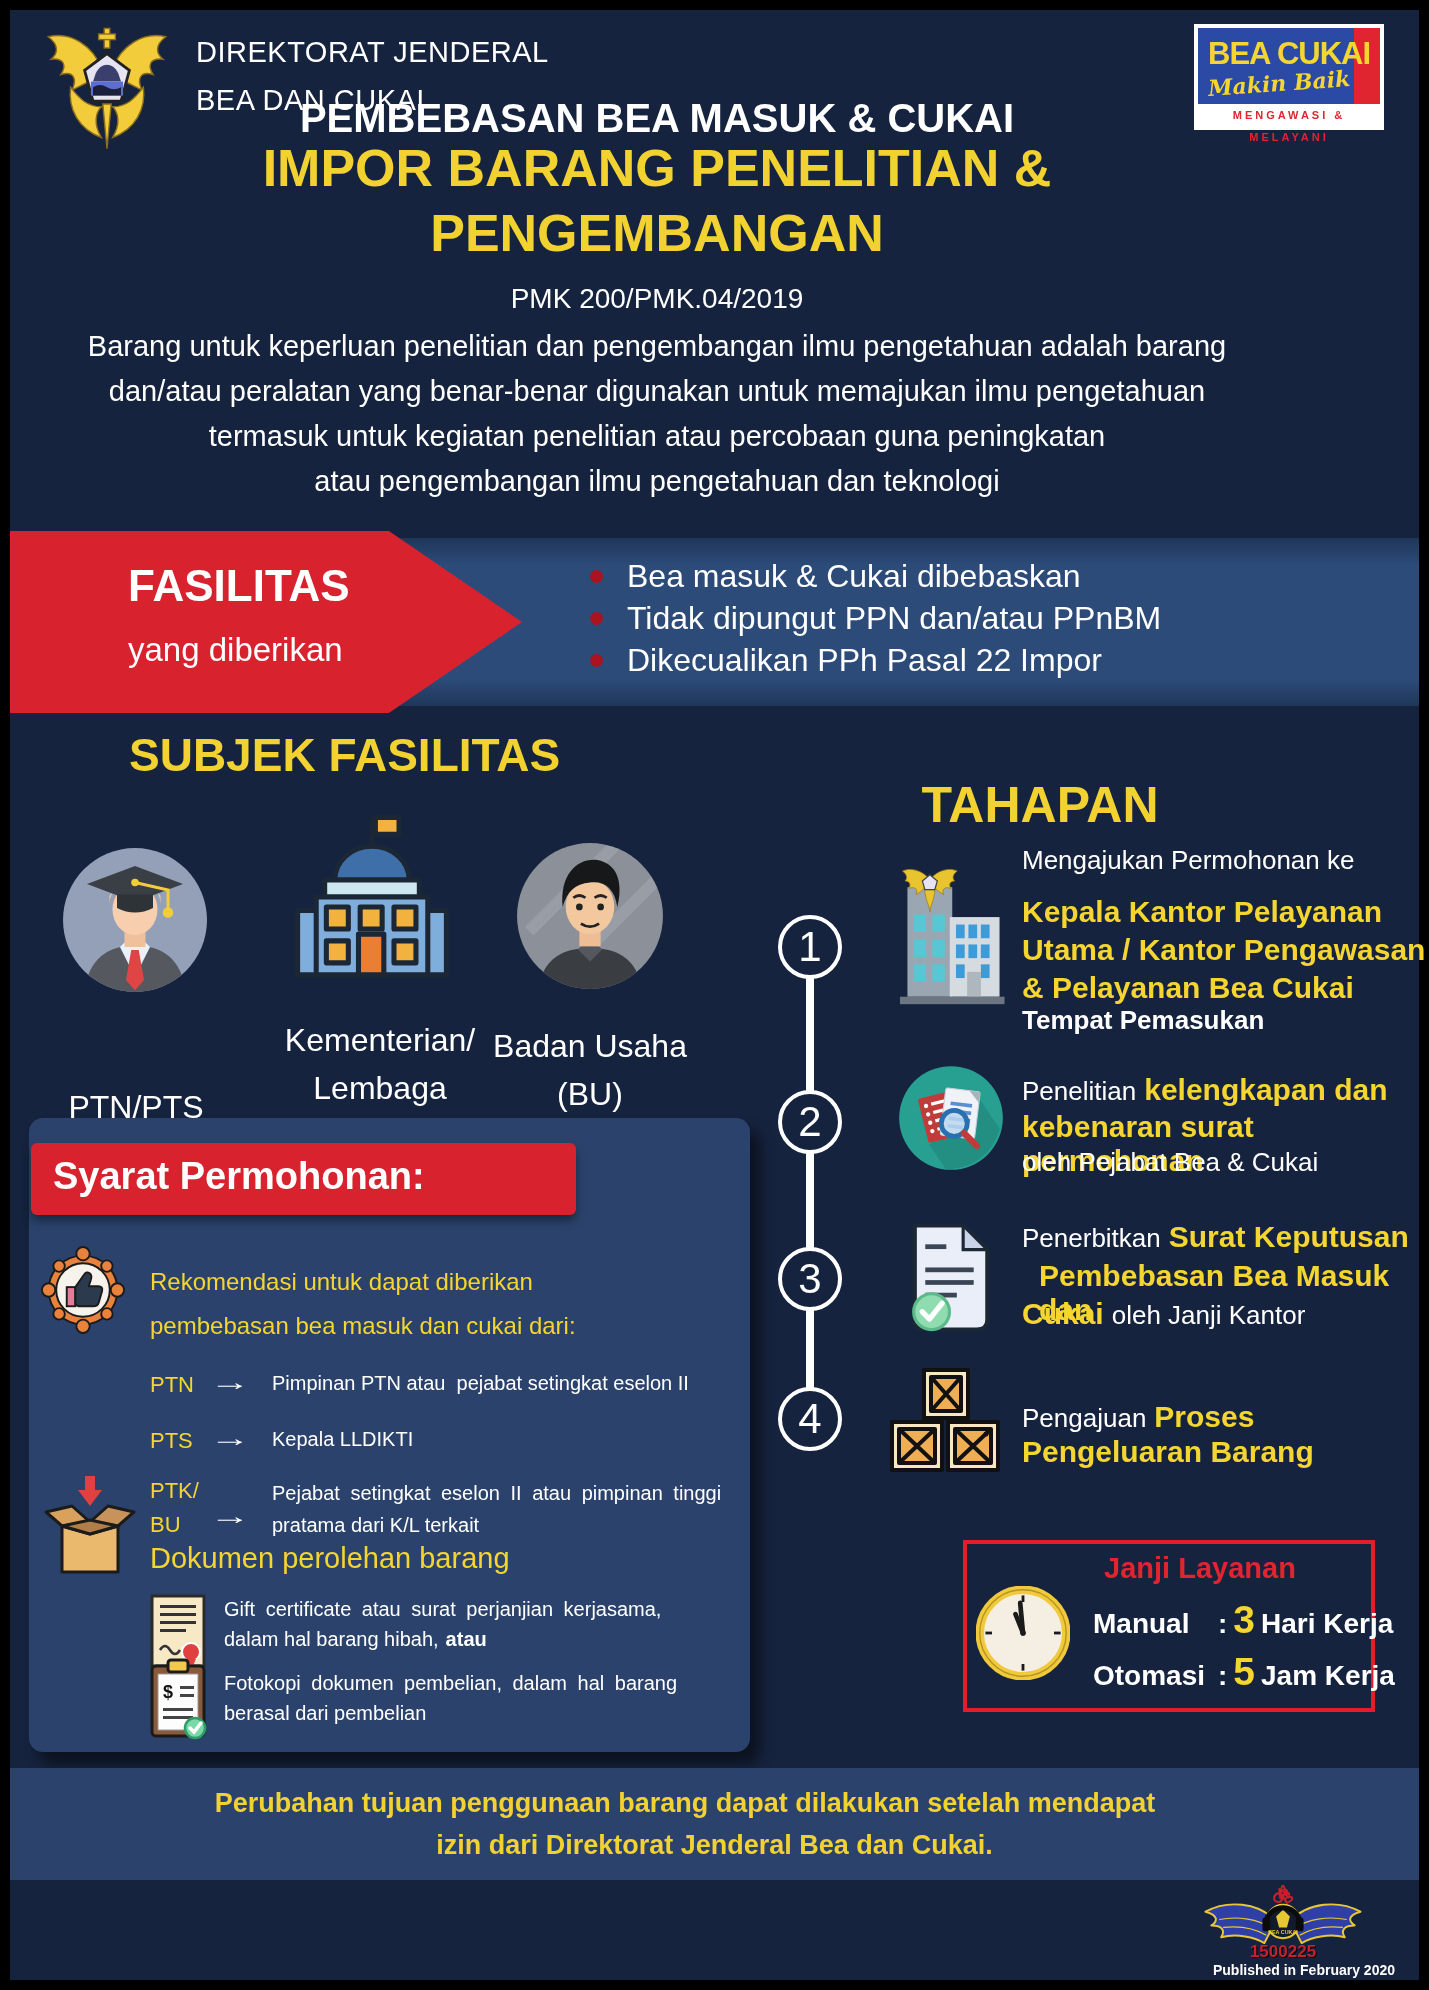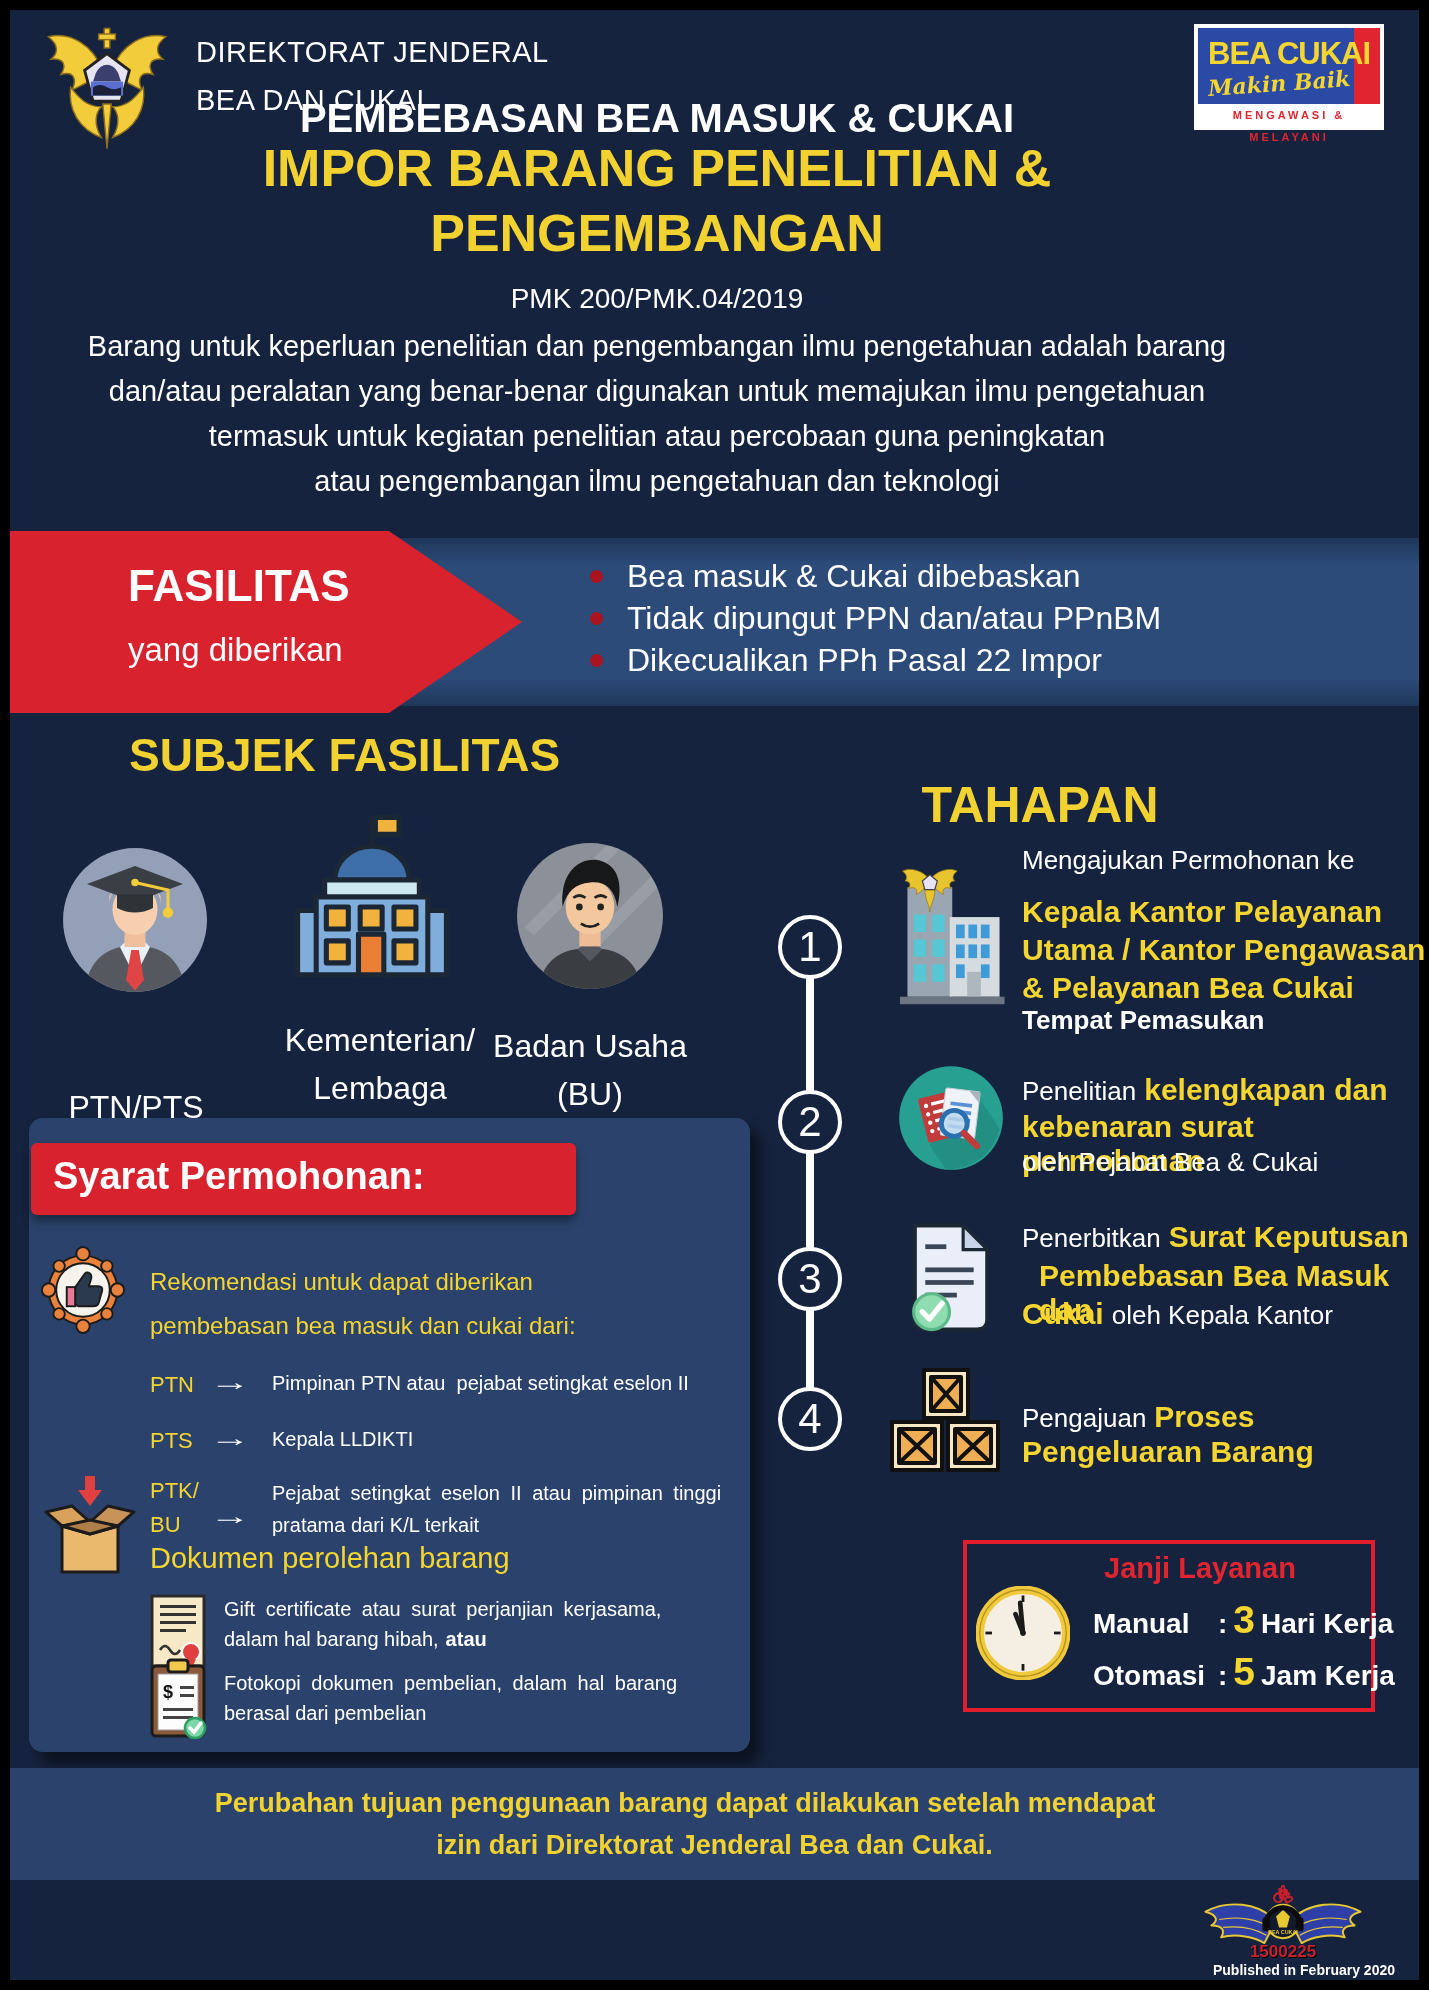--- a/index.html
+++ b/index.html
@@ -297,21 +297,21 @@
     <path d="M21 86 L28 93 L40 78" stroke="#fff" stroke-width="5" fill="none" stroke-linecap="round" stroke-linejoin="round"></path>
   </svg>
 
   <div class="abs mix" style="left:1022px;top:1220px;align-items:flex-end;">
     <span class="st-w">Penerbitkan</span>
     <span class="st-y">Surat Keputusan</span>
   </div>
   <div class="abs st-y" style="left:1039px;top:1259px;">Pembebasan Bea Masuk dan</div>
   <div class="abs mix" style="left:1022px;top:1297px;">
     <span class="st-y">Cukai</span>
-    <span class="st-w">oleh Kepala Kantor</span>
+    <span class="st-w">oleh Janji Kantor</span>
   </div>
 
   <svg class="abs" style="left:890px;top:1368px;" width="112" height="106" viewBox="0 0 112 106">
     <g stroke="#111" stroke-width="4" stroke-linejoin="round">
       <rect x="34" y="2" width="44" height="48" fill="#F7E7C3"></rect>
       <rect x="41" y="9" width="30" height="34" fill="#F0AE54"></rect>
       <path d="M41 9 L71 43 M71 9 L41 43" fill="none"></path>
       <rect x="2" y="54" width="50" height="48" fill="#F7E7C3"></rect>
       <rect x="9" y="61" width="36" height="34" fill="#F0AE54"></rect>
       <path d="M9 61 L45 95 M45 61 L9 95" fill="none"></path>

